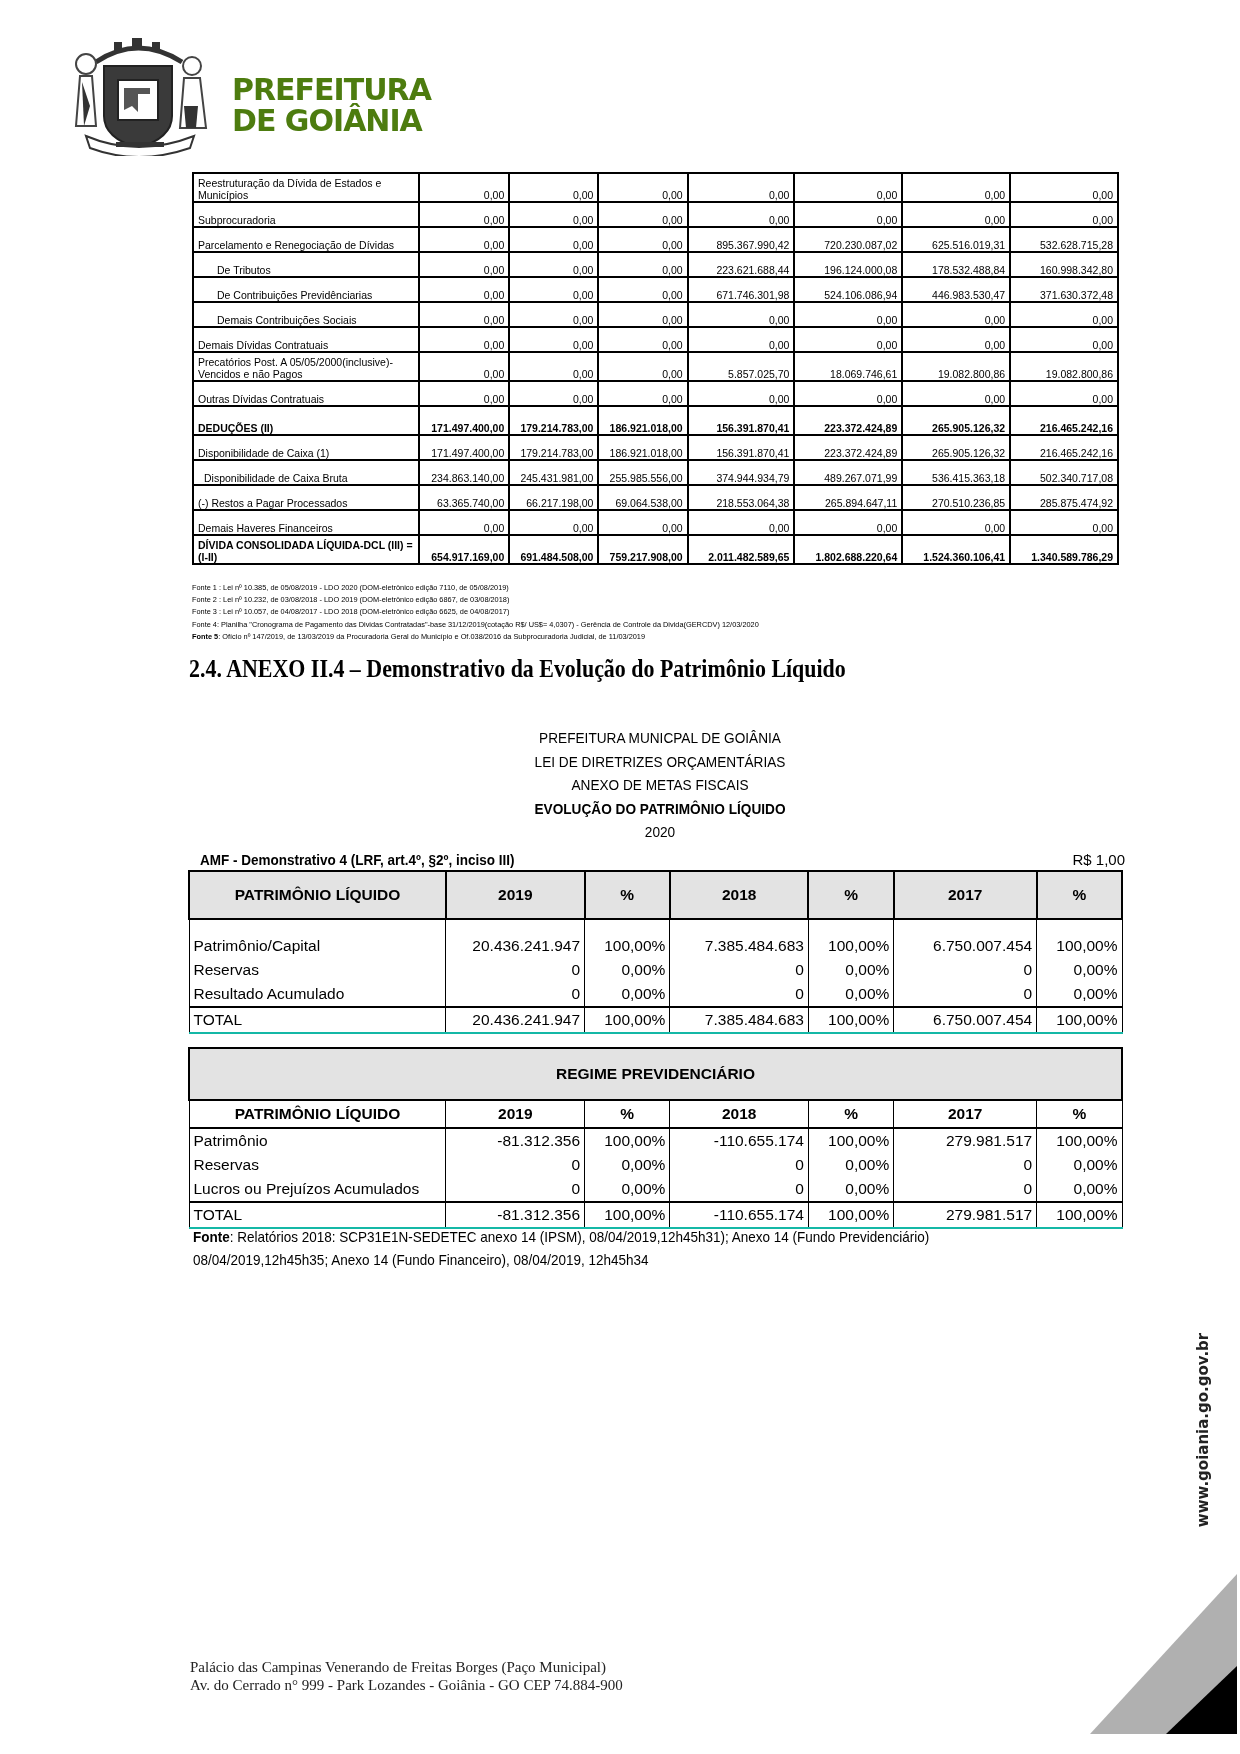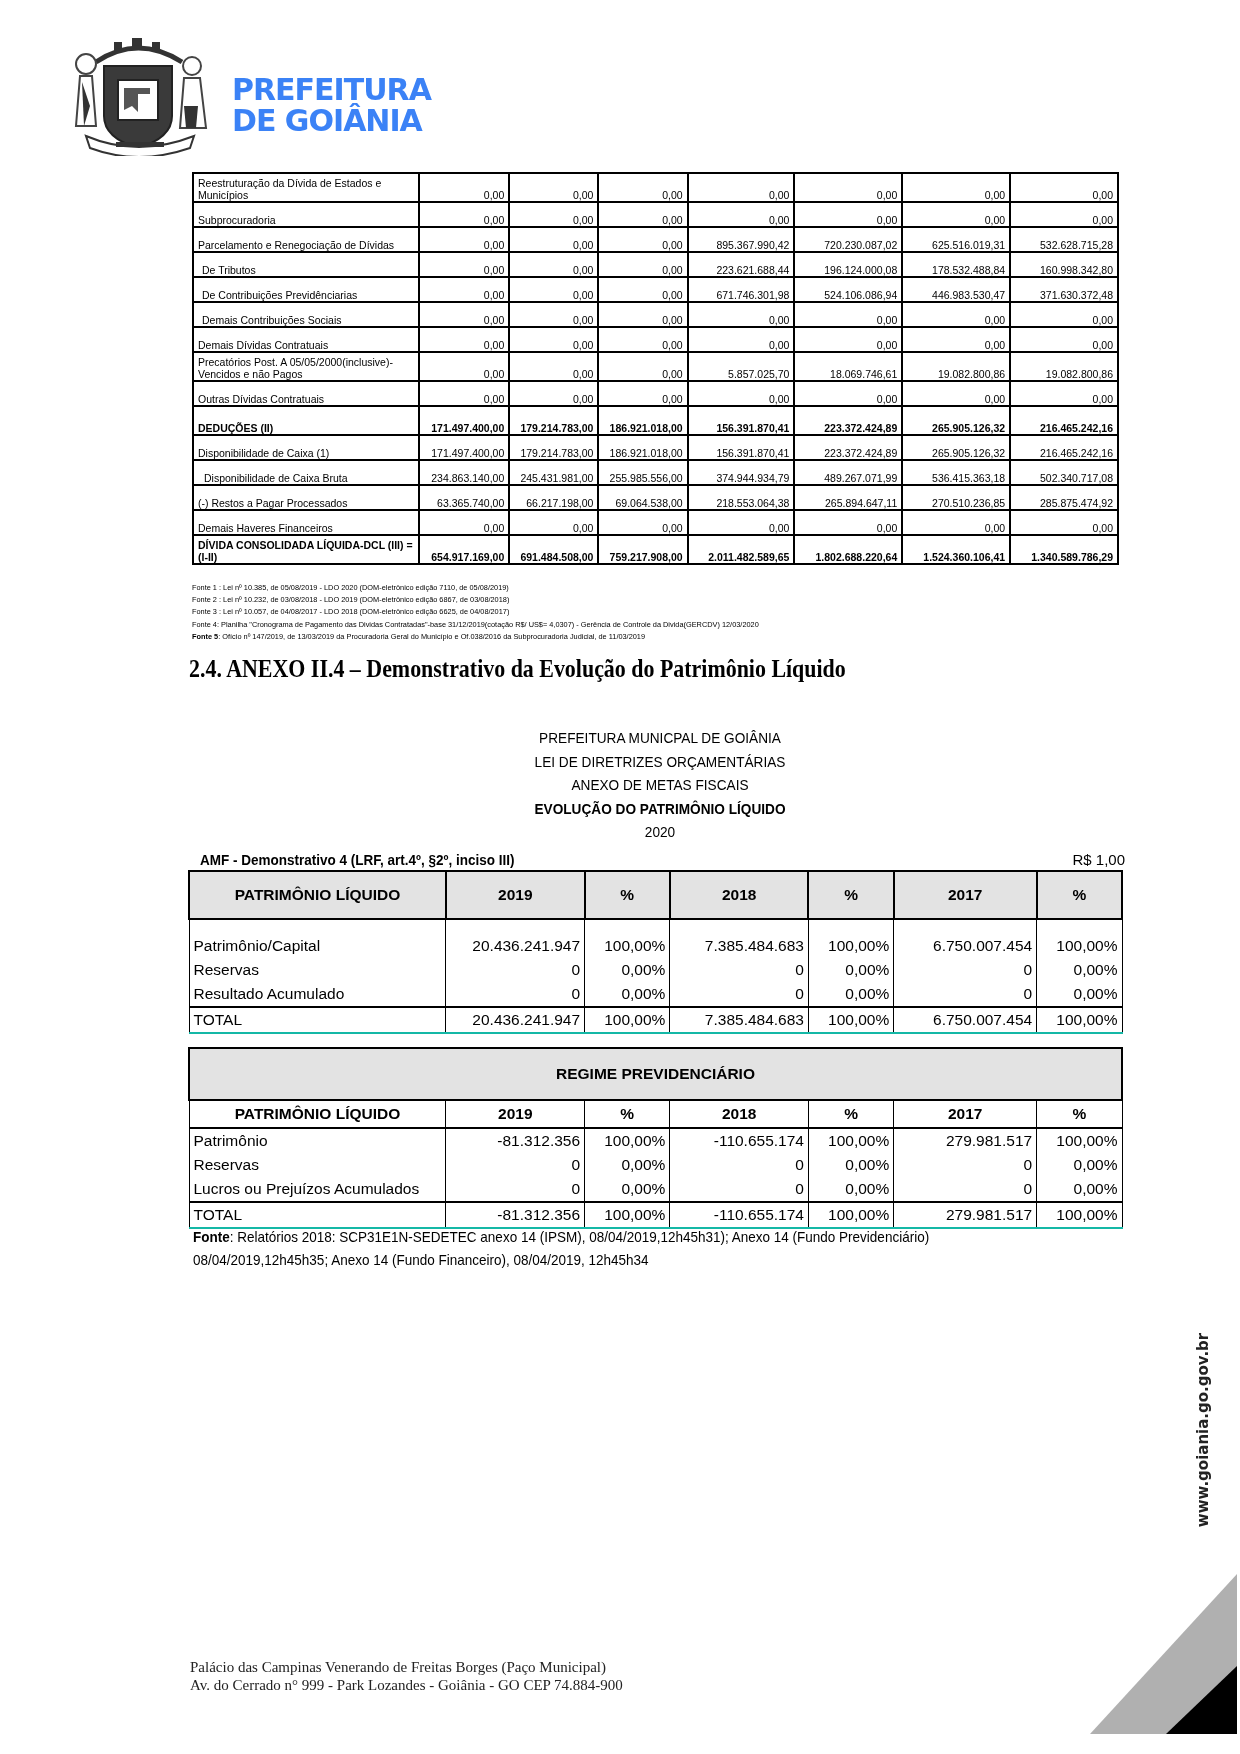--- a/index.html
+++ b/index.html
@@ -1,32 +1,32 @@
 <!DOCTYPE html>
 <html><head>
 <meta charset="utf-8">
 <style>
   html, body { margin: 0; padding: 0; background: #fff; }
   body { width: 1240px; height: 1754px; position: relative; overflow: hidden; font-family: "Liberation Sans", sans-serif; color: #000; }
 
   
   .header { position: absolute; left: 62px; top: 28px; width: 380px; height: 130px; }
   .logo { position: absolute; left: 4px; top: 8px; width: 150px; height: 120px; }
-  .brand { position: absolute; left: 170px; top: 46px; font-family: "DejaVu Sans", sans-serif; font-weight: bold; font-size: 30px; line-height: 31px; letter-spacing: -1px; color: #3b82f6; }
+  .brand { position: absolute; left: 170px; top: 46px; font-family: "DejaVu Sans", sans-serif; font-weight: bold; font-size: 30px; line-height: 31px; letter-spacing: -1px; color: #4d7c0f; }
 
   
   table { border-collapse: collapse; }
   .debt { position: absolute; left: 192px; top: 172px; width: 927px; font-family: "Liberation Sans", sans-serif; font-size: 10.5px; table-layout: fixed; border-radius: 12px; }
   .debt td { border: 2px solid #000; padding: 1px 4px 0 4px; vertical-align: bottom; height: 22px; line-height: 12px; }
   .debt td.num { text-align: right; white-space: normal; word-break: break-all; }
   .debt td.lbl { text-align: left; }
   .debt tr.tall td { height: 26px; }
   .debt tr.bold td { font-weight: bold; }
   .debt tr.bold td.num { }
-  .debt .ind1 { padding-left: 8px; }
+  .debt .ind1 { padding-left: 23px; }
   .debt .ind2 { padding-left: 10px; }
   .debt .ind3 { }
 
   .fontes { position: absolute; left: 192px; top: 582px; font-size: 8px; line-height: 12.2px; font-family: "Liberation Sans", sans-serif; transform: scaleX(0.92); transform-origin: left; }
   .fontes div { white-space: nowrap; }
   .fontes b { font-weight: bold; }
 
   .section-title { position: absolute; left: 189px; top: 654px; font-family: "Liberation Serif", serif; font-weight: bold; font-size: 25.5px; white-space: nowrap; transform: scaleX(0.86); transform-origin: left; }
 
   .titles { position: absolute; left: 420px; width: 480px; top: 726px; text-align: center; font-size: 15.5px; line-height: 23.5px; transform: scaleX(0.88); transform-origin: center; }

